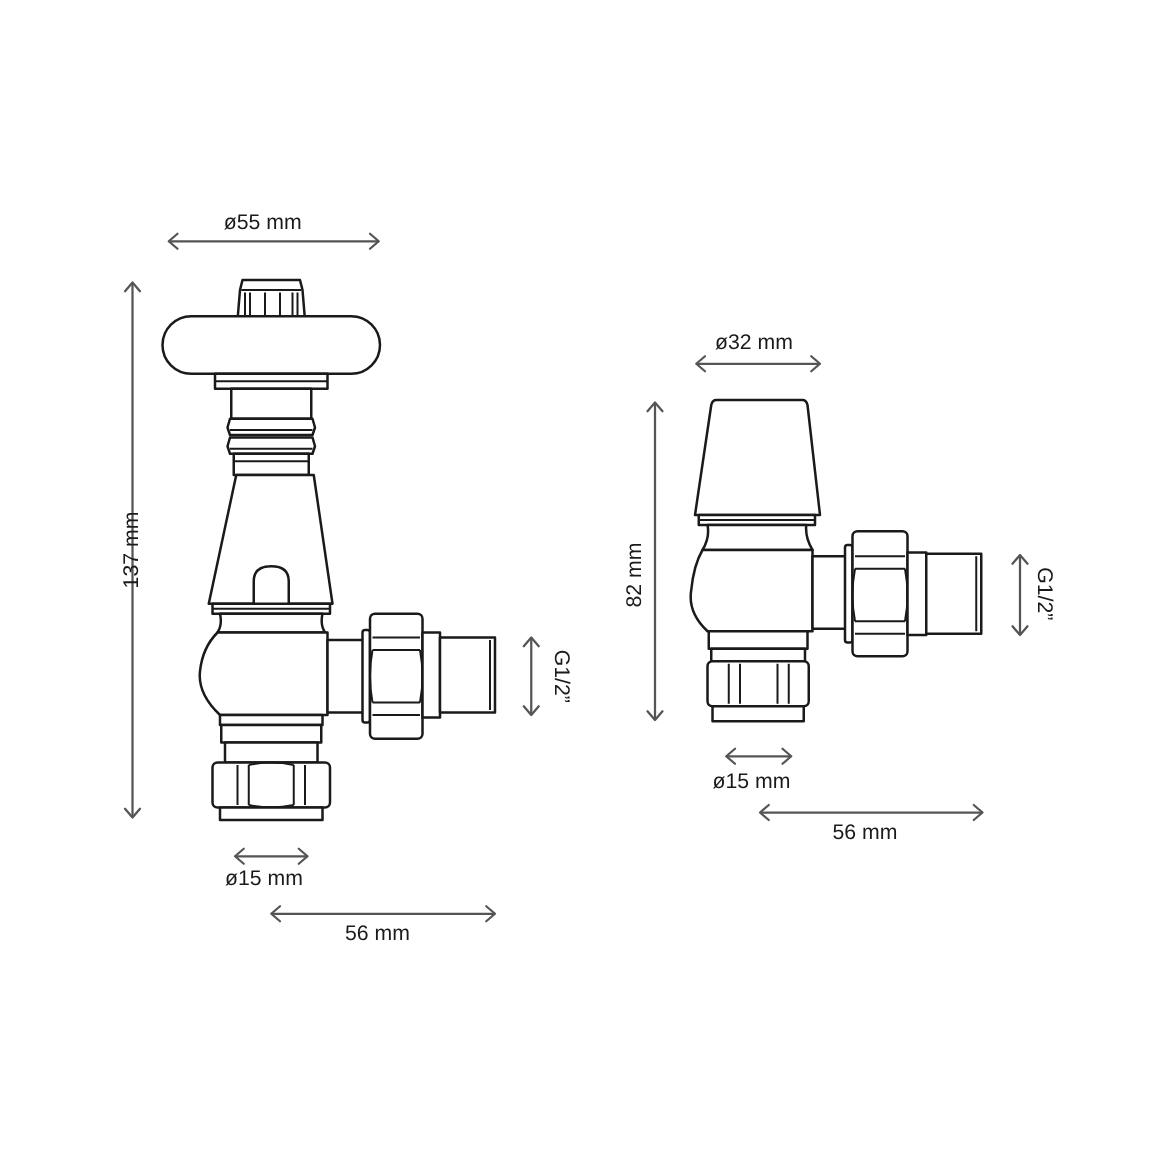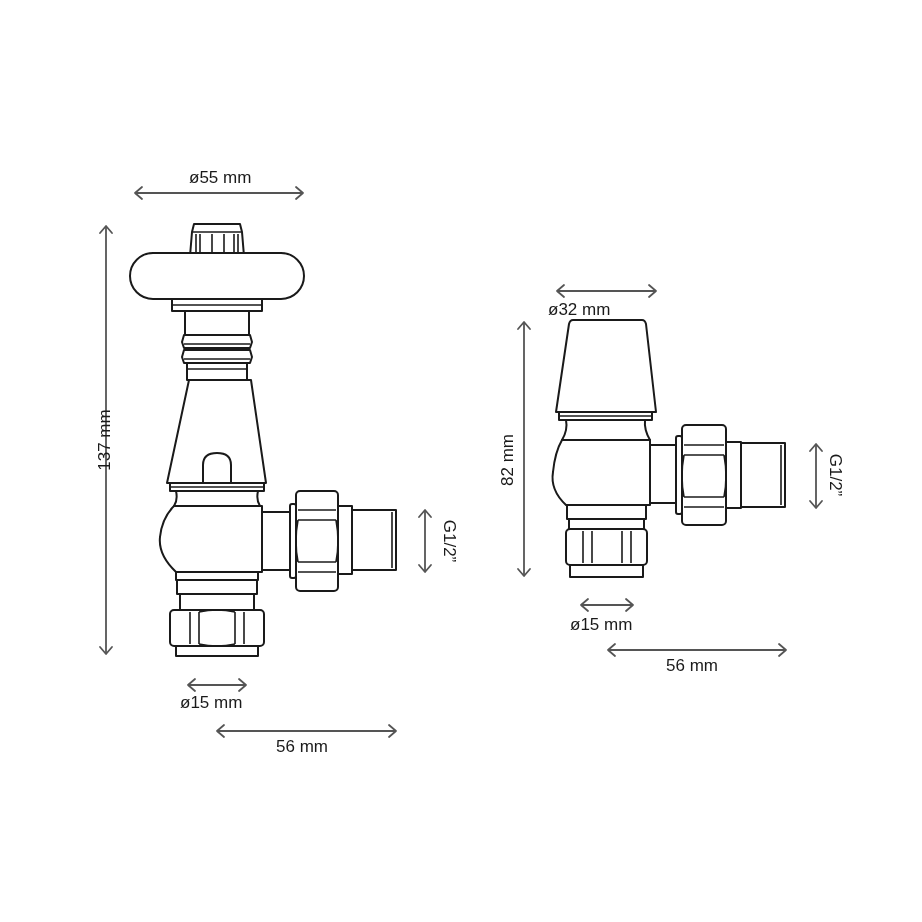--- a/index.html
+++ b/index.html
@@ -158,23 +158,23 @@
     <line class="dim" x1="581" y1="605" x2="633" y2="605"></line>
     <polyline class="arrow" points="588,599 581,605 588,611"></polyline>
     <polyline class="arrow" points="626,599 633,605 626,611"></polyline>
 
     <line class="dim" x1="608" y1="650" x2="786" y2="650"></line>
     <polyline class="arrow" points="615,644 608,650 615,656"></polyline>
     <polyline class="arrow" points="779,644 786,650 779,656"></polyline>
   </g>
 </svg>
 
-<div class="label" style="left:189px; top:168px;">ø55 mm</div>
+<div class="label" style="left:179px; top:168px;">ø55 mm</div>
 <div class="label rot" style="left:55px; top:430px; width:100px; text-align:center;">137 mm</div>
 <div class="label rot90" style="left:419px; top:531px; width:60px; text-align:center;">G1/2”</div>
 <div class="label" style="left:180px; top:693px;">ø15 mm</div>
 <div class="label" style="left:276px; top:737px;">56 mm</div>
 
-<div class="label" style="left:548px; top:264px;margin-top:36px;">ø32 mm</div>
+<div class="label" style="left:572px; top:264px;">ø32 mm</div>
 <div class="label rot" style="left:468px; top:450px; width:80px; text-align:center;">82 mm</div>
 <div class="label rot90" style="left:805px; top:465px; width:60px; text-align:center;">G1/2”</div>
 <div class="label" style="left:570px; top:615px;">ø15 mm</div>
 <div class="label" style="left:666px; top:656px;">56 mm</div>
 
 </body></html>

